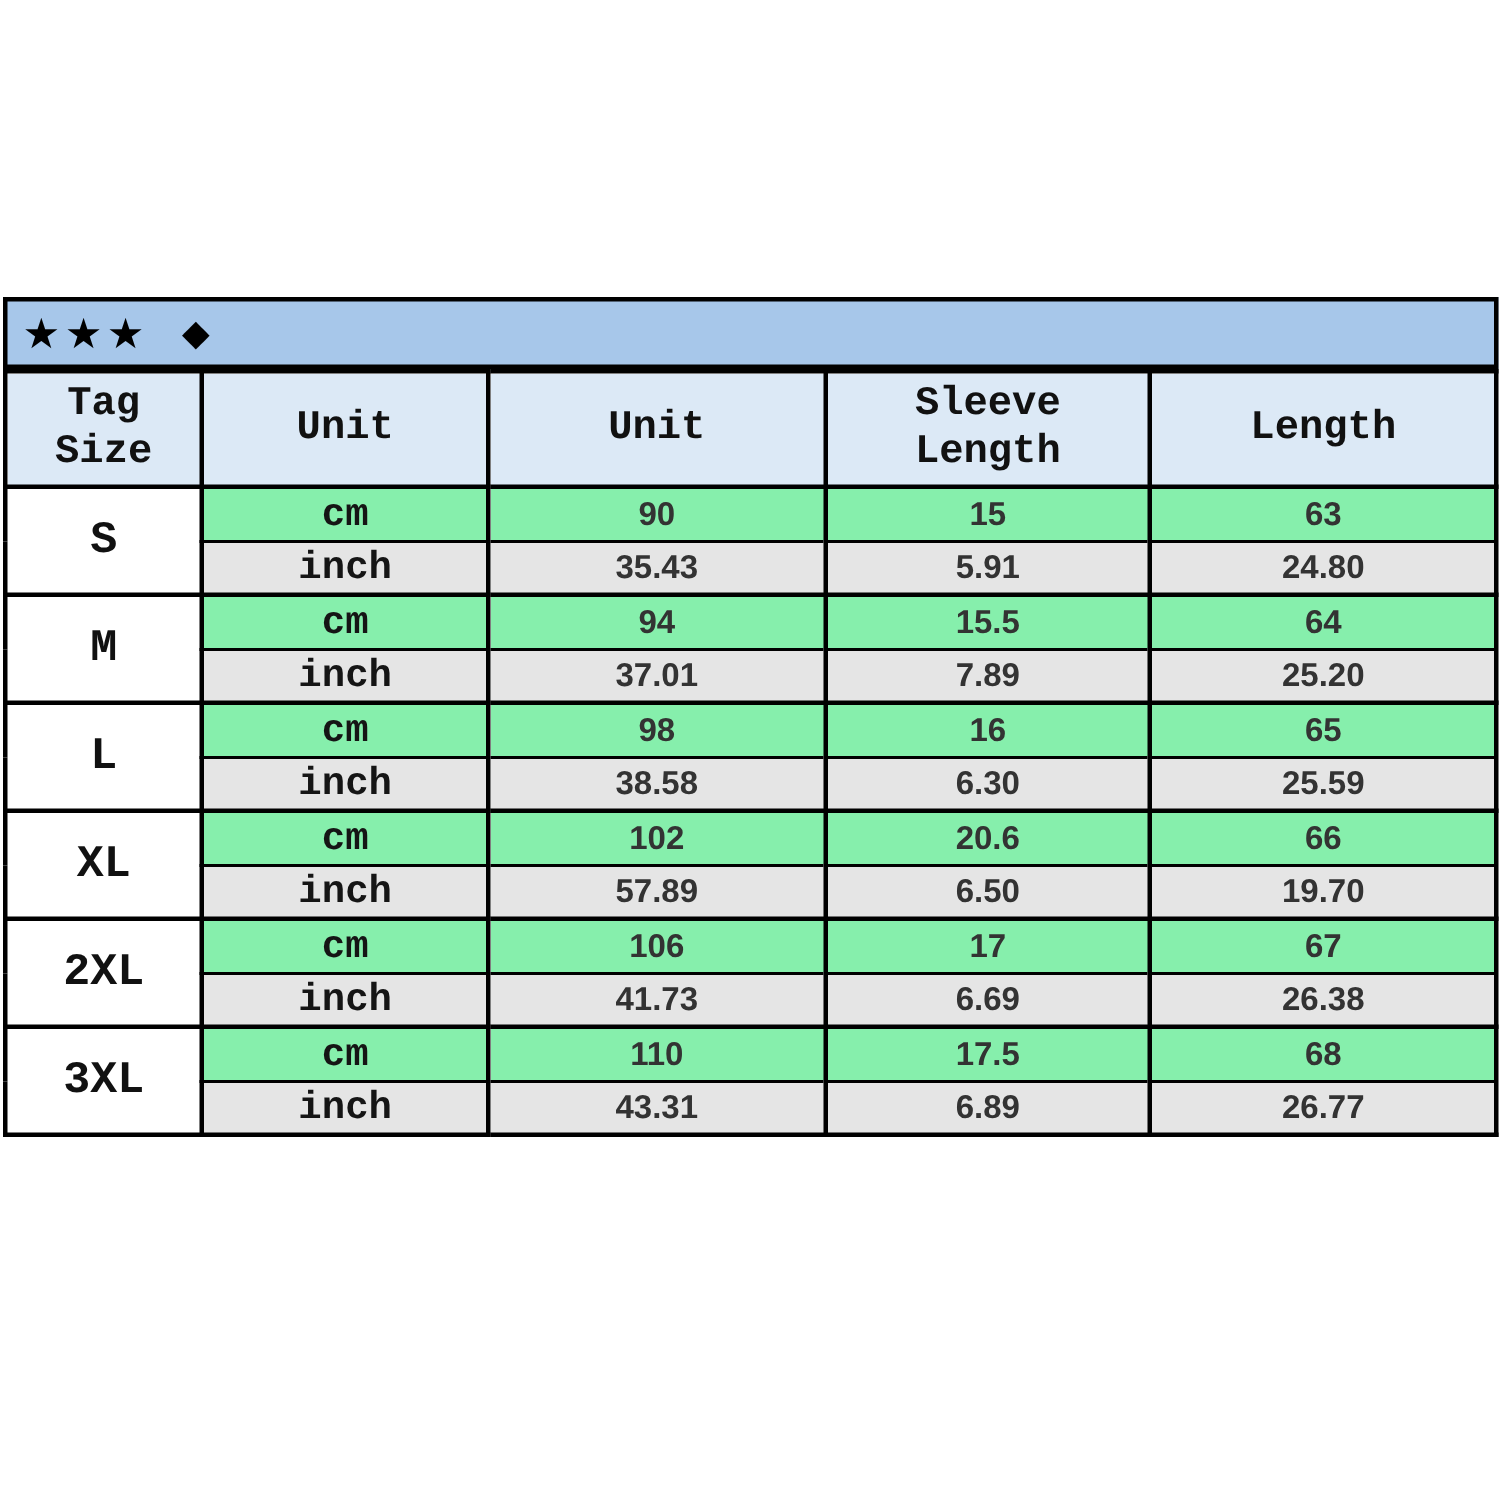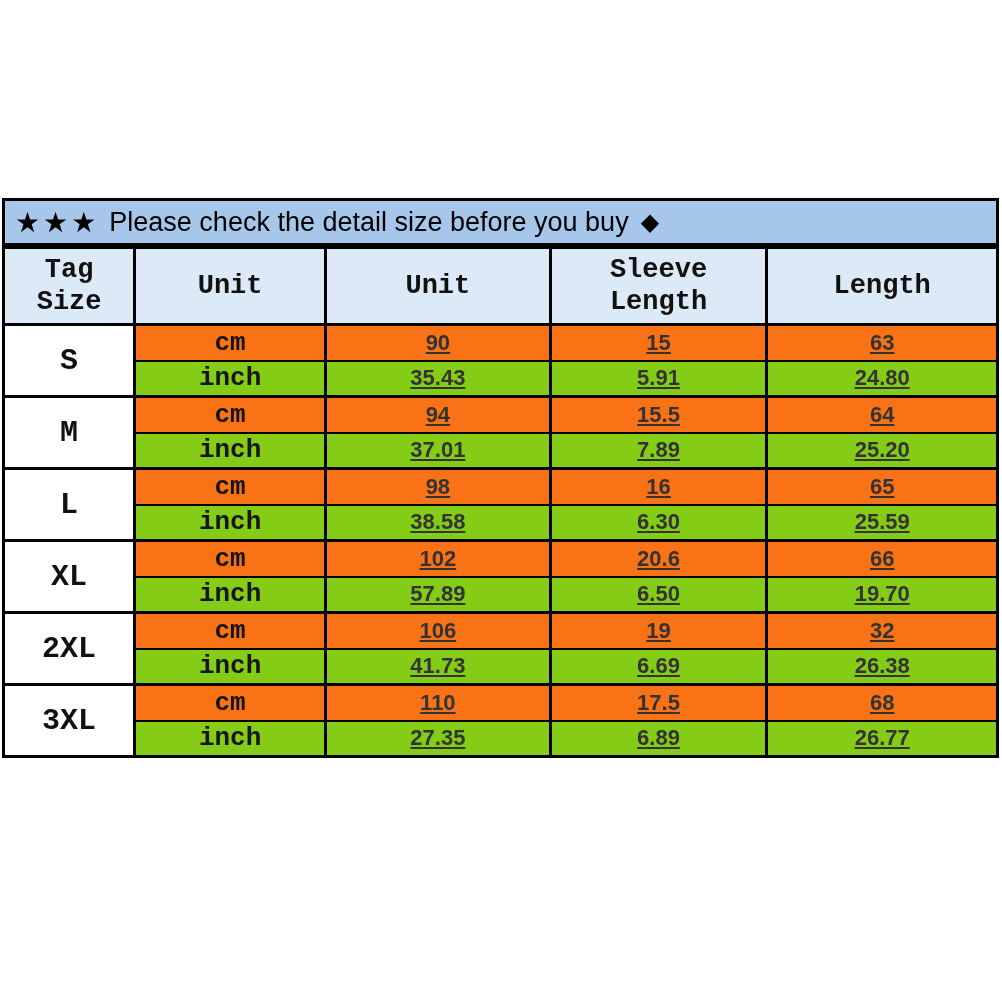--- a/index.html
+++ b/index.html
@@ -55,55 +55,53 @@
   }
   .size-table th {
     height: 77px;
     background: #dce9f6;
     font-family: "Liberation Mono", monospace;
     font-weight: 700;
     font-size: 27px;
     color: #111111;
     line-height: 1.2;
   }
-  .size-table td { height: 36px; background: #f97316; }
-
-  tr.inch-row td { background: #84cc16; }
+  .size-table td { height: 36px; background: #86efac; }
+
+  tr.inch-row td { background: #e5e5e5; }
   tr.cm-row  td.sub { border-bottom-width: 2px; }
   tr.inch-row td.sub { border-top-width: 2px; }
 
   td.size-cell {
     background: #ffffff;
     font-family: "Liberation Mono", monospace;
     font-weight: 700;
     font-size: 30px;
     color: #111111;
   }
   td.unit-cell {
     font-family: "Liberation Mono", monospace;
     font-weight: 700;
     font-size: 26px;
     color: #151515;
   }
   td.num-cell {
     font-size: 22px;
     font-weight: 600;
     color: #333333;
-    text-decoration: underline;
   }
 </style>
 </head>
 <body>
 
 <div class="canvas">
   <div class="size-chart">
 
     <div class="banner">
       <span class="stars">★★★</span>
-      <span>Please check the detail size before you buy</span>
       <span class="diamond">◆</span>
     </div>
 
     <table class="size-table">
       <colgroup>
         <col style="width:13.2%">
         <col style="width:19.2%">
         <col style="width:22.6%">
         <col style="width:21.8%">
         <col style="width:23.2%">
@@ -175,40 +173,40 @@
           <td class="unit-cell sub">inch</td>
           <td class="num-cell sub">57.89</td>
           <td class="num-cell sub">6.50</td>
           <td class="num-cell sub">19.70</td>
         </tr>
 
         <tr class="cm-row">
           <td class="size-cell" rowspan="2">2XL</td>
           <td class="unit-cell sub">cm</td>
           <td class="num-cell sub">106</td>
-          <td class="num-cell sub">19</td>
-          <td class="num-cell sub">32</td>
+          <td class="num-cell sub">17</td>
+          <td class="num-cell sub">67</td>
         </tr>
         <tr class="inch-row">
           <td class="unit-cell sub">inch</td>
           <td class="num-cell sub">41.73</td>
           <td class="num-cell sub">6.69</td>
           <td class="num-cell sub">26.38</td>
         </tr>
 
         <tr class="cm-row">
           <td class="size-cell" rowspan="2">3XL</td>
           <td class="unit-cell sub">cm</td>
           <td class="num-cell sub">110</td>
           <td class="num-cell sub">17.5</td>
           <td class="num-cell sub">68</td>
         </tr>
         <tr class="inch-row">
           <td class="unit-cell sub">inch</td>
-          <td class="num-cell sub">27.35</td>
+          <td class="num-cell sub">43.31</td>
           <td class="num-cell sub">6.89</td>
           <td class="num-cell sub">26.77</td>
         </tr>
       </tbody>
     </table>
 
   </div>
 </div>
 
 </body></html>

